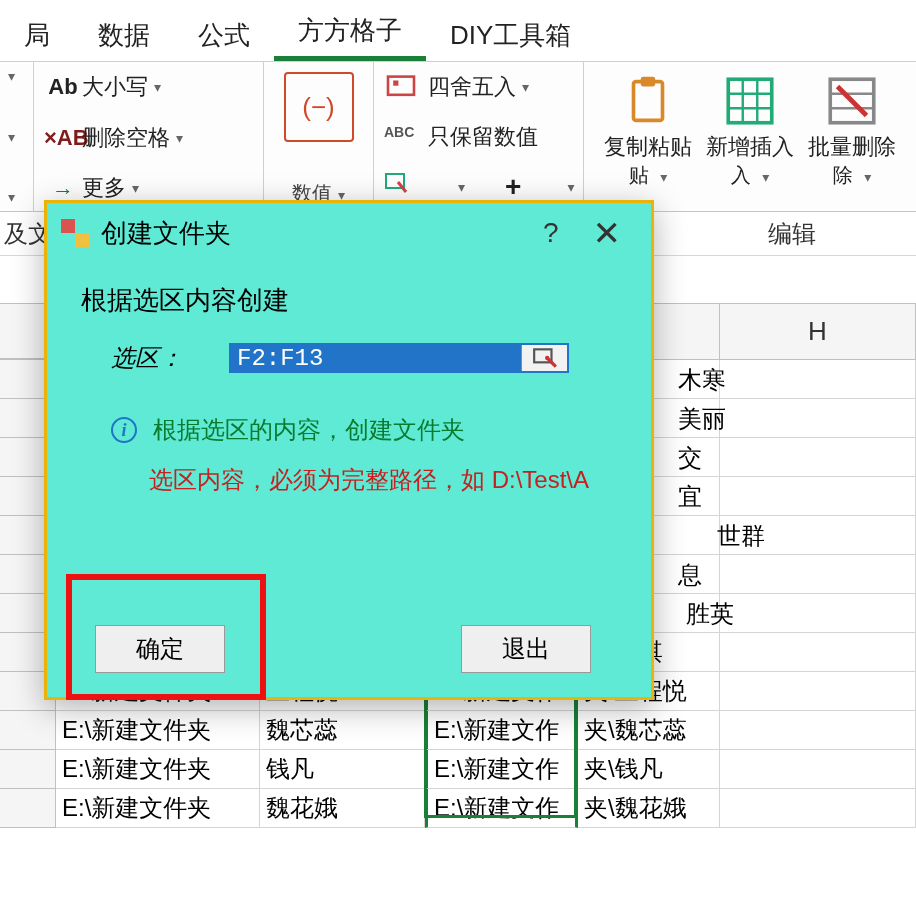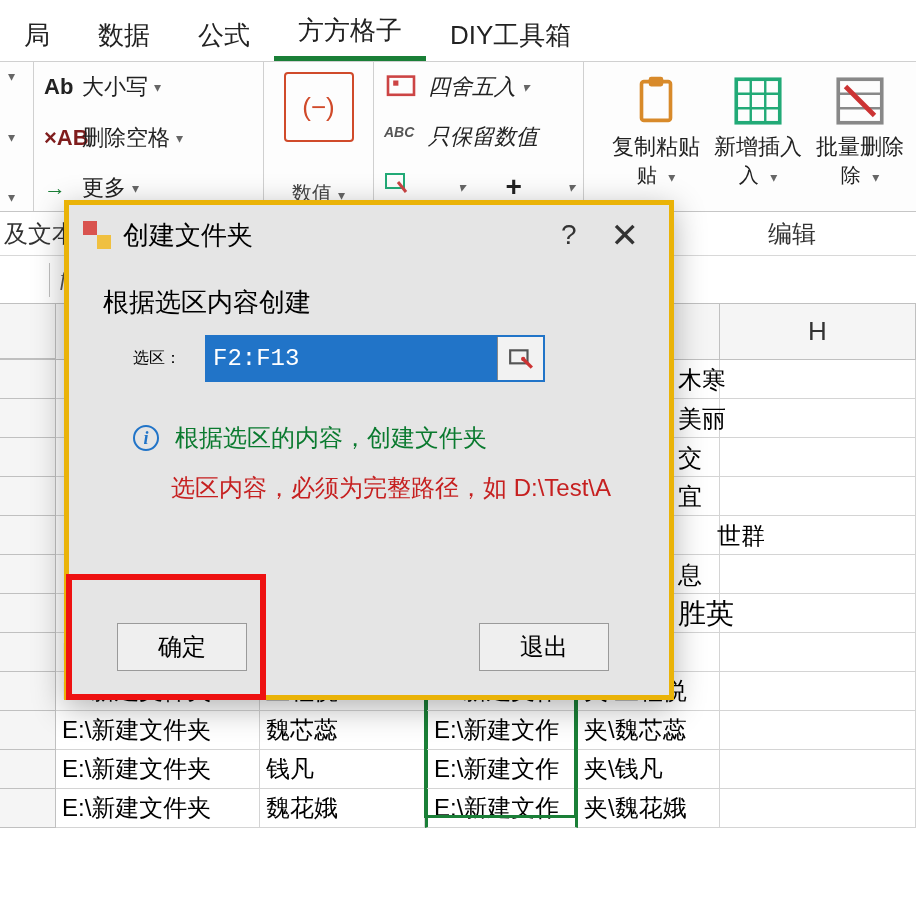--- a/index.html
+++ b/index.html
@@ -9,32 +9,32 @@
   .ribbon-tabs { display: flex; align-items: flex-end; height: 62px; padding-left: 0; border-bottom: 1px solid #d0d0d0; }
   .ribbon-tab { font-size: 26px; padding: 10px 24px 8px 24px; color: #222; cursor: pointer; }
   .ribbon-tab.active { border-bottom: 5px solid #1a7f37; font-weight: 500; }
   
   .ribbon-body { display: flex; height: 150px; border-bottom: 1px solid #c6c6c6; background: #fdfdfd; }
   .ribbon-group { border-right: 1px solid #d0d0d0; padding: 6px 10px 4px 10px; display: flex; flex-direction: column; justify-content: space-between; }
   .ribbon-group-label { font-size: 20px; color: #444; text-align: center; margin-top: 4px; }
   
   .rg-font { width: 230px; }
   .rg-font .row { display: flex; align-items: center; font-size: 22px; color: #222; margin: 4px 0; }
-  .rg-font .row .icon-box { width: 38px; text-align: left; font-weight: bold; }
+  .rg-font .row .icon-box { width: 38px; text-align: center; font-weight: bold; }
   .caret { font-size: 14px; margin-left: 6px; color: #666; }
   
   .rg-num { width: 110px; align-items: center; }
   .rg-num .num-icon { width: 70px; height: 70px; border: 2px solid #d04a2a; border-radius: 4px; display: flex; align-items: center; justify-content: center; color: #d04a2a; font-size: 26px; margin: 4px auto 0; }
   
-  .rg-tools { width: 210px; font-style: italic; }
+  .rg-tools { width: 210px; }
   .rg-tools .trow { display: flex; align-items: center; font-size: 22px; color: #222; margin: 4px 0; }
   .rg-tools .ticon { width: 34px; height: 26px; margin-right: 10px; position: relative; }
   .rg-tools .ticon svg { width: 100%; height: 100%; }
   
-  .rg-edit { flex: 1; align-items: flex-end; }
+  .rg-edit { flex: 1; }
   .rg-edit-row { display: flex; gap: 14px; padding: 4px 2px 0 2px; justify-content: center; }
   .big-btn { display: flex; flex-direction: column; align-items: center; font-size: 22px; color: #222; cursor: pointer; }
   .big-btn .big-icon { width: 58px; height: 58px; margin-bottom: 2px; }
   .big-btn .big-icon svg { width: 100%; height: 100%; }
   
   
   .under-ribbon { height: 44px; display: flex; align-items: center; padding-left: 4px; font-size: 24px; color: #333; border-bottom: 1px solid #d8d8d8; }
   .under-ribbon .left-label {}
   
   
@@ -54,33 +54,33 @@
   .wD { width: 204px; }
   .wE { width: 165px; }
   .wF { width: 153px; }
   .wG { width: 142px; }
   .wH { width: 196px; }
   
   
   .sel-F { position: absolute; border: 3px solid #1a7f37; pointer-events: none; }
   
   
-  .dialog { position: absolute; left: 64px; top: 200px; width: 610px; height: 500px; background: #e5e5e5; border: 5px solid #eab308; box-shadow: 0 8px 30px rgba(0,0,0,0.3); z-index: 50; }
+  .dialog { position: absolute; left: 44px; top: 200px; width: 610px; height: 500px; background: #5eead4; border: 3px solid #eab308; box-shadow: 0 8px 30px rgba(0,0,0,0.3); z-index: 50; }
   .dlg-title { height: 60px; display: flex; align-items: center; padding: 0 14px; font-size: 26px; }
   .dlg-title .app-icon { width: 28px; height: 28px; margin-right: 12px; display: inline-block; position: relative; }
   .dlg-title .app-icon::before { content:""; position:absolute; left:0; top:0; width:14px; height:14px; background:#d9534f; }
   .dlg-title .app-icon::after { content:""; position:absolute; left:14px; top:14px; width:14px; height:14px; background:#f0c040; }
   .dlg-title .help { margin-left: auto; font-size: 28px; color: #333; padding: 4px 18px; cursor: pointer; }
   .dlg-title .close { font-size: 34px; color: #333; padding: 2px 16px; cursor: pointer; line-height: 1; }
   
   .dlg-body { padding: 20px 34px 10px 34px; }
-  .group-label { font-size: 26px; margin-bottom: 15px; }
+  .group-label { font-size: 26px; margin-bottom: 24px; }
   .field-row { display: flex; align-items: center; margin-left: 30px; margin-bottom: 40px; }
-  .field-label { font-size: 16px; margin-right: 24px; }
-  .range-input-wrap { display: flex; align-items: flex-end; border: 2px solid #2174c8; height: 47px; }
+  .field-label { font-size: 24px; margin-right: 8px; font-style: italic; }
+  .range-input-wrap { display: flex; align-items: flex-end; border: 2px solid #2174c8; height: 30px; margin-left: 38px; }
   .range-input { width: 290px; height: 100%; border: none; outline: none; font-size: 24px; padding: 2px 6px; font-family: "Courier New", monospace; background: #2174c8; color: #fff; }
   .range-input::selection { background: #2174c8; color:#fff; }
   .picker-btn { width: 46px; height: 100%; border-left: 1px solid #888; display:flex; align-items:center; justify-content:center; background:#f2f2f2; cursor:pointer; }
   .picker-btn svg { width: 26px; height: 22px; }
   
   .info-row { display:flex; align-items:center; margin-left: 30px; font-size: 24px; margin-bottom: 18px; }
   .info-icon { width: 26px; height: 26px; border-radius: 50%; border: 2px solid #2174c8; color:#2174c8; font-weight:bold; display:flex; align-items:center; justify-content:center; font-size:18px; margin-right: 16px; font-family: Georgia, serif; font-style: italic; }
   .info-text-green { color: #0a7a2f; }
   .info-text-red { color: #c62020; margin-left: 68px; font-size: 24px; }
   
@@ -325,21 +325,21 @@
       </div>
     </div>
 
   <div id="partial-g" style="position:absolute; left:678px; top:56px;">
       <div style="height: 39px; font-size: 24px; display: flex; align-items: center;">木寒</div>
       <div style="height: 39px; font-size: 24px; display: flex; align-items: center;">美丽</div>
       <div style="height: 39px; font-size: 24px; display: flex; align-items: center;">交</div>
       <div style="height: 39px; font-size: 24px; display: flex; align-items: center;">宜</div>
       <div style="height: 39px; font-size: 24px; display: flex; align-items: center; margin-left: 39px;">世群</div>
       <div style="height: 39px; font-size: 24px; display: flex; align-items: center;">息</div>
-      <div style="height: 39px; font-size: 28px; display: flex; align-items: center;">胜英</div>
+      <div style="height: 39px; font-size: 24px; display: flex; align-items: center; margin-left: 8px;">胜英</div>
     </div>
 
   <div class="sel-F" style="left:424px; top:276px; width:153px; height:238px;"></div>
 </div>
 
 <div class="dialog">
   <div class="dlg-title">
     <span class="app-icon"></span>
     <span>创建文件夹</span>
     <span class="help">?</span>

